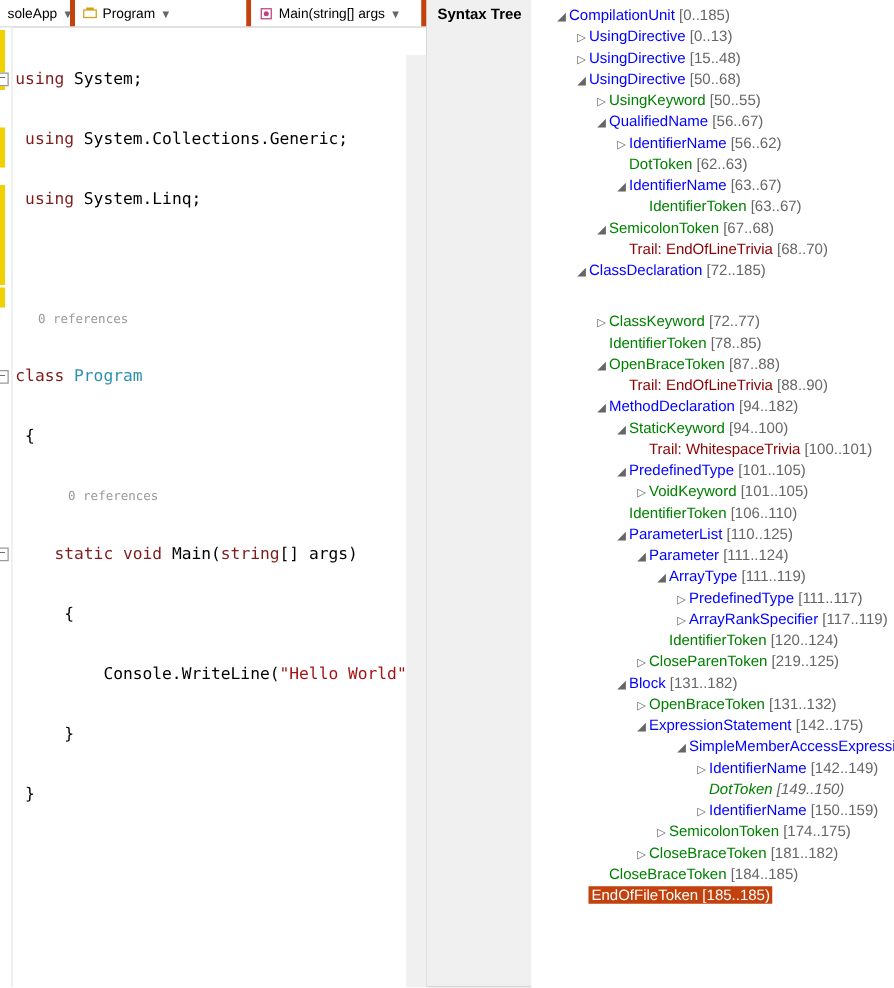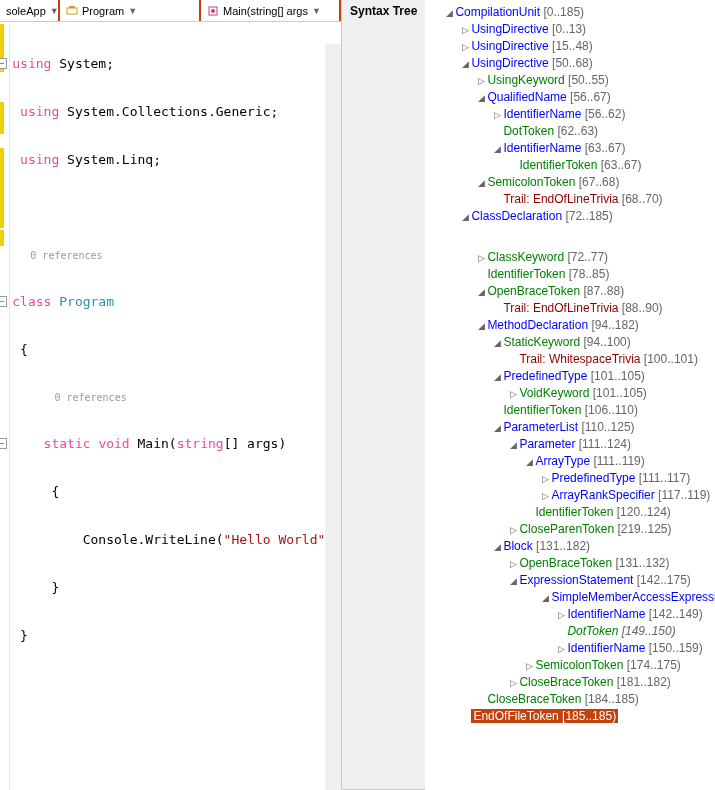--- a/index.html
+++ b/index.html
@@ -23,21 +23,21 @@
 .nav-bar {
   display: flex;
   height: 22px;
   border-bottom: 1px solid #ccc;
   background: #f5f5f5;
 }
 .nav-item {
   display: flex;
   align-items: center;
   padding: 0 6px;
-  border-right: 2px solid #c2410c;
+  border-right: 4px solid #c2410c;
   background: #fff;
   gap: 4px;
   font-size: 11px;
   cursor: pointer;
   white-space: nowrap;
 }
 .nav-item .dd { color: #666; font-size: 9px; }
 .nav-item.first { width: 60px; }
 .nav-item.mid { flex: 1; }
 .nav-item.last { width: 140px; overflow: hidden; }
@@ -69,21 +69,21 @@
   height: 11px;
   border: 1px solid #999;
   background: #fff;
   font-size: 9px;
   line-height: 9px;
   text-align: center;
   color: #666;
   top: 2px;
   cursor: pointer;
 }
-.kw { color: #ec4899; }
+.kw { color: #7f1d1d; }
 .cls { color: #2b91af; }
 .str { color: #a31515; }
 .yellow-bar {
   position: absolute;
   left: 0;
   width: 4px;
   background: #f0d000;
 }
 .yellow-bar.b1 { top: 2px; height: 48px; }
 .yellow-bar.b2 { top: 80px; height: 32px; }

